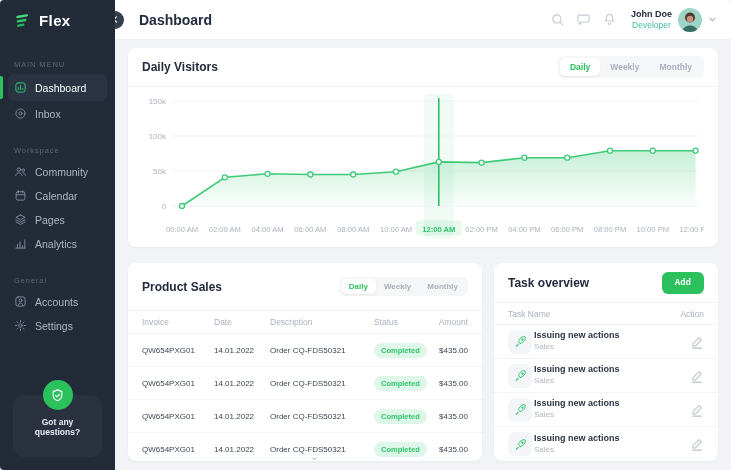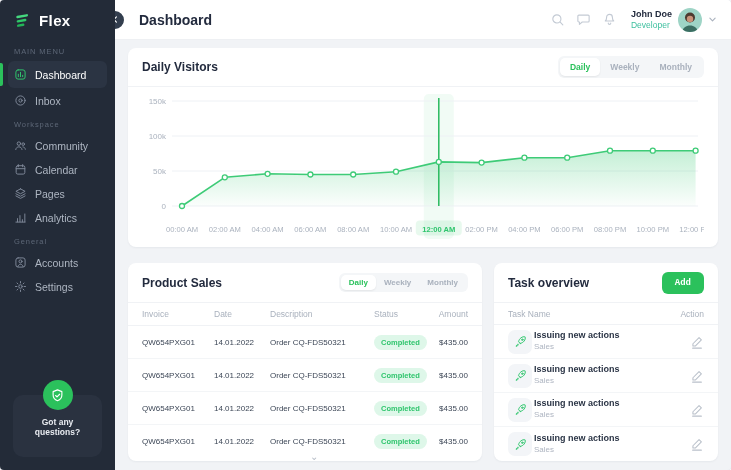--- a/index.html
+++ b/index.html
@@ -5,21 +5,21 @@
   html,body{margin:0;padding:0;background:#fff;font-family:"Liberation Sans",sans-serif;-webkit-font-smoothing:antialiased}
   *{box-sizing:border-box}
   .app{width:731px;height:470px;display:flex;border-radius:4px;overflow:hidden;background:#f1f3f6;box-shadow:0 0 0 1px #e8eaef}
 
   
   .sidebar{width:115px;min-width:115px;background:#232b38;display:flex;flex-direction:column;position:relative}
   .logo{display:flex;align-items:center;gap:7px;padding:11px 8px 9px 13px}
   .logo-icon{width:19px;height:19px;display:inline-flex}
   .logo-icon svg{width:100%;height:100%}
   .logo-text{color:#fff;font-weight:700;font-size:15px;letter-spacing:.4px}
-  .sec-label{font-size:7.5px;color:#5d6777;letter-spacing:.9px;margin:8px 14px 5px}
+  .sec-label{font-size:7.5px;color:#5d6777;letter-spacing:.9px;margin:21px 14px 5px}
   .item{display:flex;align-items:center;gap:8px;margin:1px 8px;padding:5px 6px;border-radius:6px;font-size:10.5px;color:#aeb6c2;cursor:pointer;position:relative}
   .item .icon{width:13px;height:13px;color:#7e8898;display:inline-flex;flex:none}
   .item .icon svg{width:100%;height:100%}
   .item.active{background:#2b3443;color:#fff;padding-top:7px;padding-bottom:7px;margin-right:8px}
   .item.active .icon{color:#2fc56d}
   .item.active::before{content:'';position:absolute;left:-8px;top:2px;bottom:2px;width:3px;border-radius:0 2px 2px 0;background:#2bc15c}
   .help-card{margin:auto 13px 13px;background:#2a3240;border-radius:10px;padding:22px 8px 11px;text-align:center;position:relative}
   .help-badge{position:absolute;top:-15px;left:50%;transform:translateX(-50%);width:30px;height:30px;border-radius:50%;background:#2bc15c;color:#fff;display:flex;align-items:center;justify-content:center}
   .help-badge svg{width:15px;height:15px}
   .help-q{font-size:8.5px;font-weight:700;color:#e9ecf1;margin-bottom:9px}
@@ -28,21 +28,21 @@
   
   .main{flex:1;display:flex;flex-direction:column;min-width:0}
   header{height:40px;background:#fff;display:flex;align-items:center;padding-right:14px;border-bottom:1px solid #eef0f3}
   .collapse{width:22px;height:22px;min-width:22px;border-radius:50%;background:#333e4e;color:#fff;border:2px solid #fff;margin-left:-11px;display:flex;align-items:center;justify-content:center;padding:0;cursor:pointer}
   .collapse svg{width:9px;height:9px}
   h1{font-size:14px;font-weight:700;color:#232b3e;margin:0 0 0 13px}
   .header-right{margin-left:auto;display:flex;align-items:center;gap:11px}
   .hicon{width:15px;height:15px;padding:0;border:none;background:none;color:#c3cad4;cursor:pointer}
   .hicon svg{width:100%;height:100%}
   .user{display:flex;align-items:center;gap:6px;cursor:pointer;margin-left:3px}
-  .user-text{text-align:left;line-height:1.25}
+  .user-text{text-align:center;line-height:1.25}
   .user-name{font-size:9px;font-weight:700;color:#232b3e}
   .user-role{font-size:8.5px;color:#3cbf9e}
   .avatar{width:24px;height:24px;border-radius:50%;overflow:hidden;display:inline-flex}
   .avatar svg{width:100%;height:100%}
   .chev{width:9px;height:9px;color:#aab2be;display:inline-flex}
   .chev svg{width:100%;height:100%}
 
   
   main.content{padding:8px 13px 12px;flex:1;overflow:hidden}
   .card{background:#fff;border-radius:8px;box-shadow:0 1px 2px rgba(25,35,55,.05)}
@@ -52,21 +52,21 @@
   .tab{border:none;background:transparent;color:#a9b1bd;font-size:8.5px;font-weight:700;padding:4px 10px;border-radius:5px;cursor:pointer;font-family:inherit}
   .tab.active{background:#fff;color:#2bc15c;box-shadow:0 1px 2px rgba(0,0,0,.07)}
   .tabs.sm .tab{font-size:8px;padding:3px 8px}
 
   .chart-card{height:199px;margin-bottom:16px}
   .chart-card .card-head{height:39px}
   .chart{padding:3px 14px 0}
 
   .row{display:flex;gap:12px}
   .sales-card{width:354px;min-width:354px;height:198px;position:relative;overflow:hidden}
-  .sales-card .card-head{height:40px}
+  .sales-card .card-head{height:48px}
   .thead,.trow{display:grid;grid-template-columns:72px 56px 104px 56px 1fr;align-items:center;padding:0 14px}
   .thead{height:23px;border-bottom:1px solid #f0f2f5;color:#a9b1bd;font-size:8.5px}
   .trow{height:33px;border-bottom:1px solid #f3f5f7;font-size:8px;color:#3c4656}
   .trow:last-child{border-bottom:none}
   .col-r{text-align:right}
   .pill{display:inline-block;background:#def7e9;color:#2fc56d;font-size:7.5px;font-weight:700;padding:3px 7px;border-radius:9px}
   .scroll-hint{position:absolute;bottom:-1px;left:182px;color:#b6bdc7;font-size:10px;line-height:1}
 
   .task-card{flex:1;height:198px;overflow:hidden}
   .task-card .card-head{height:40px}

